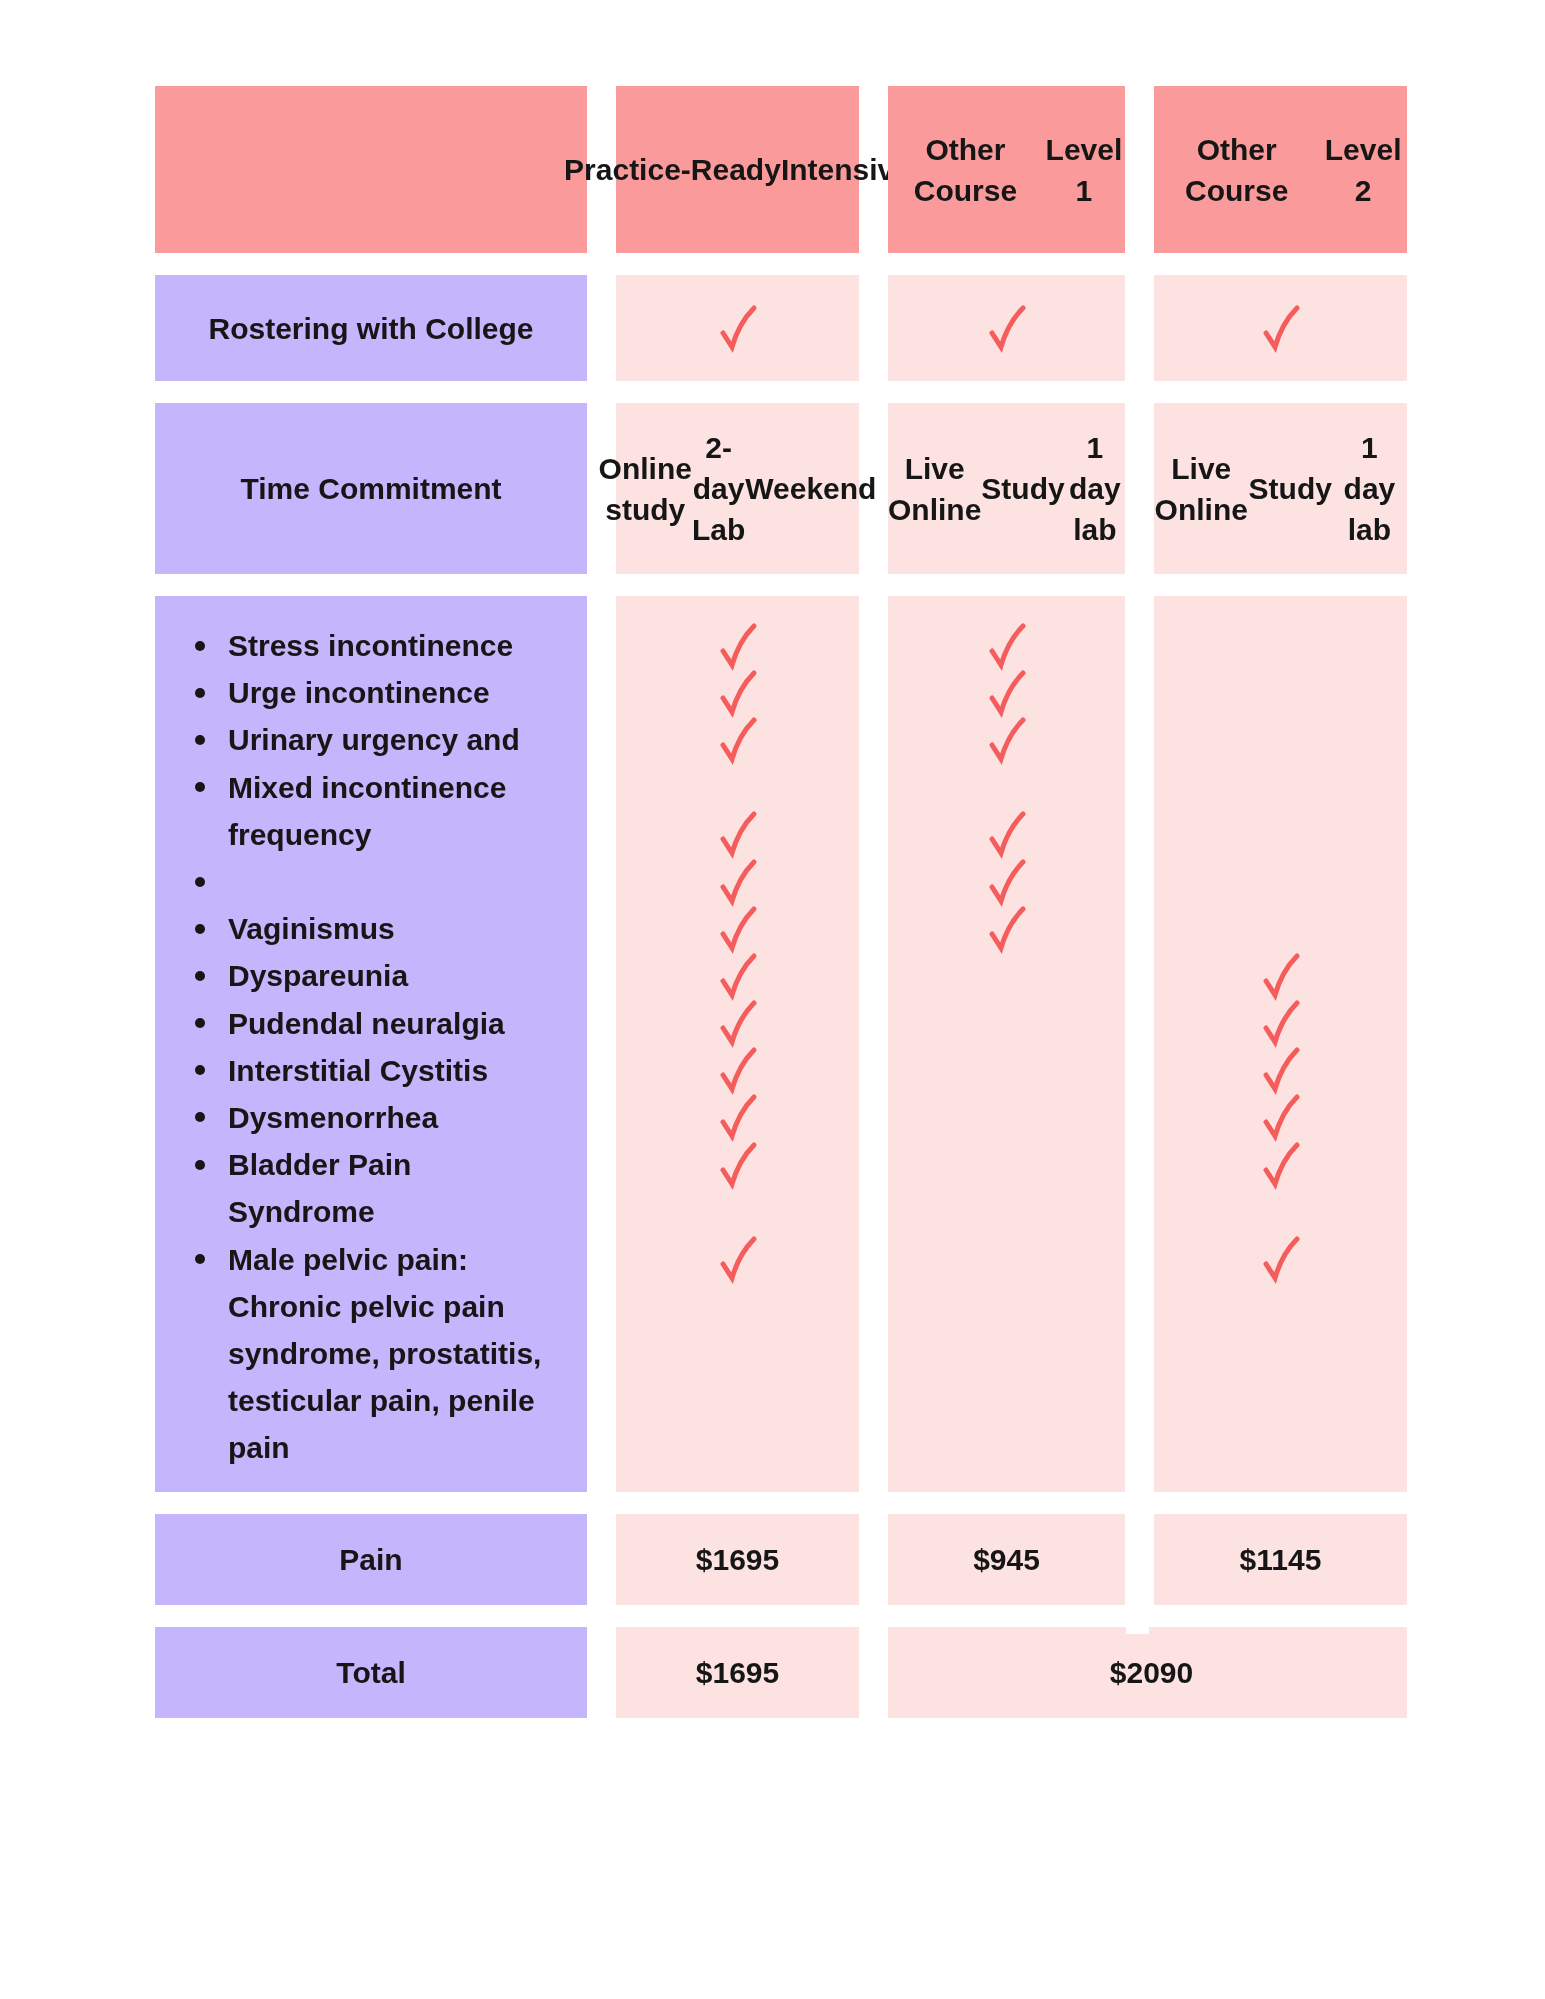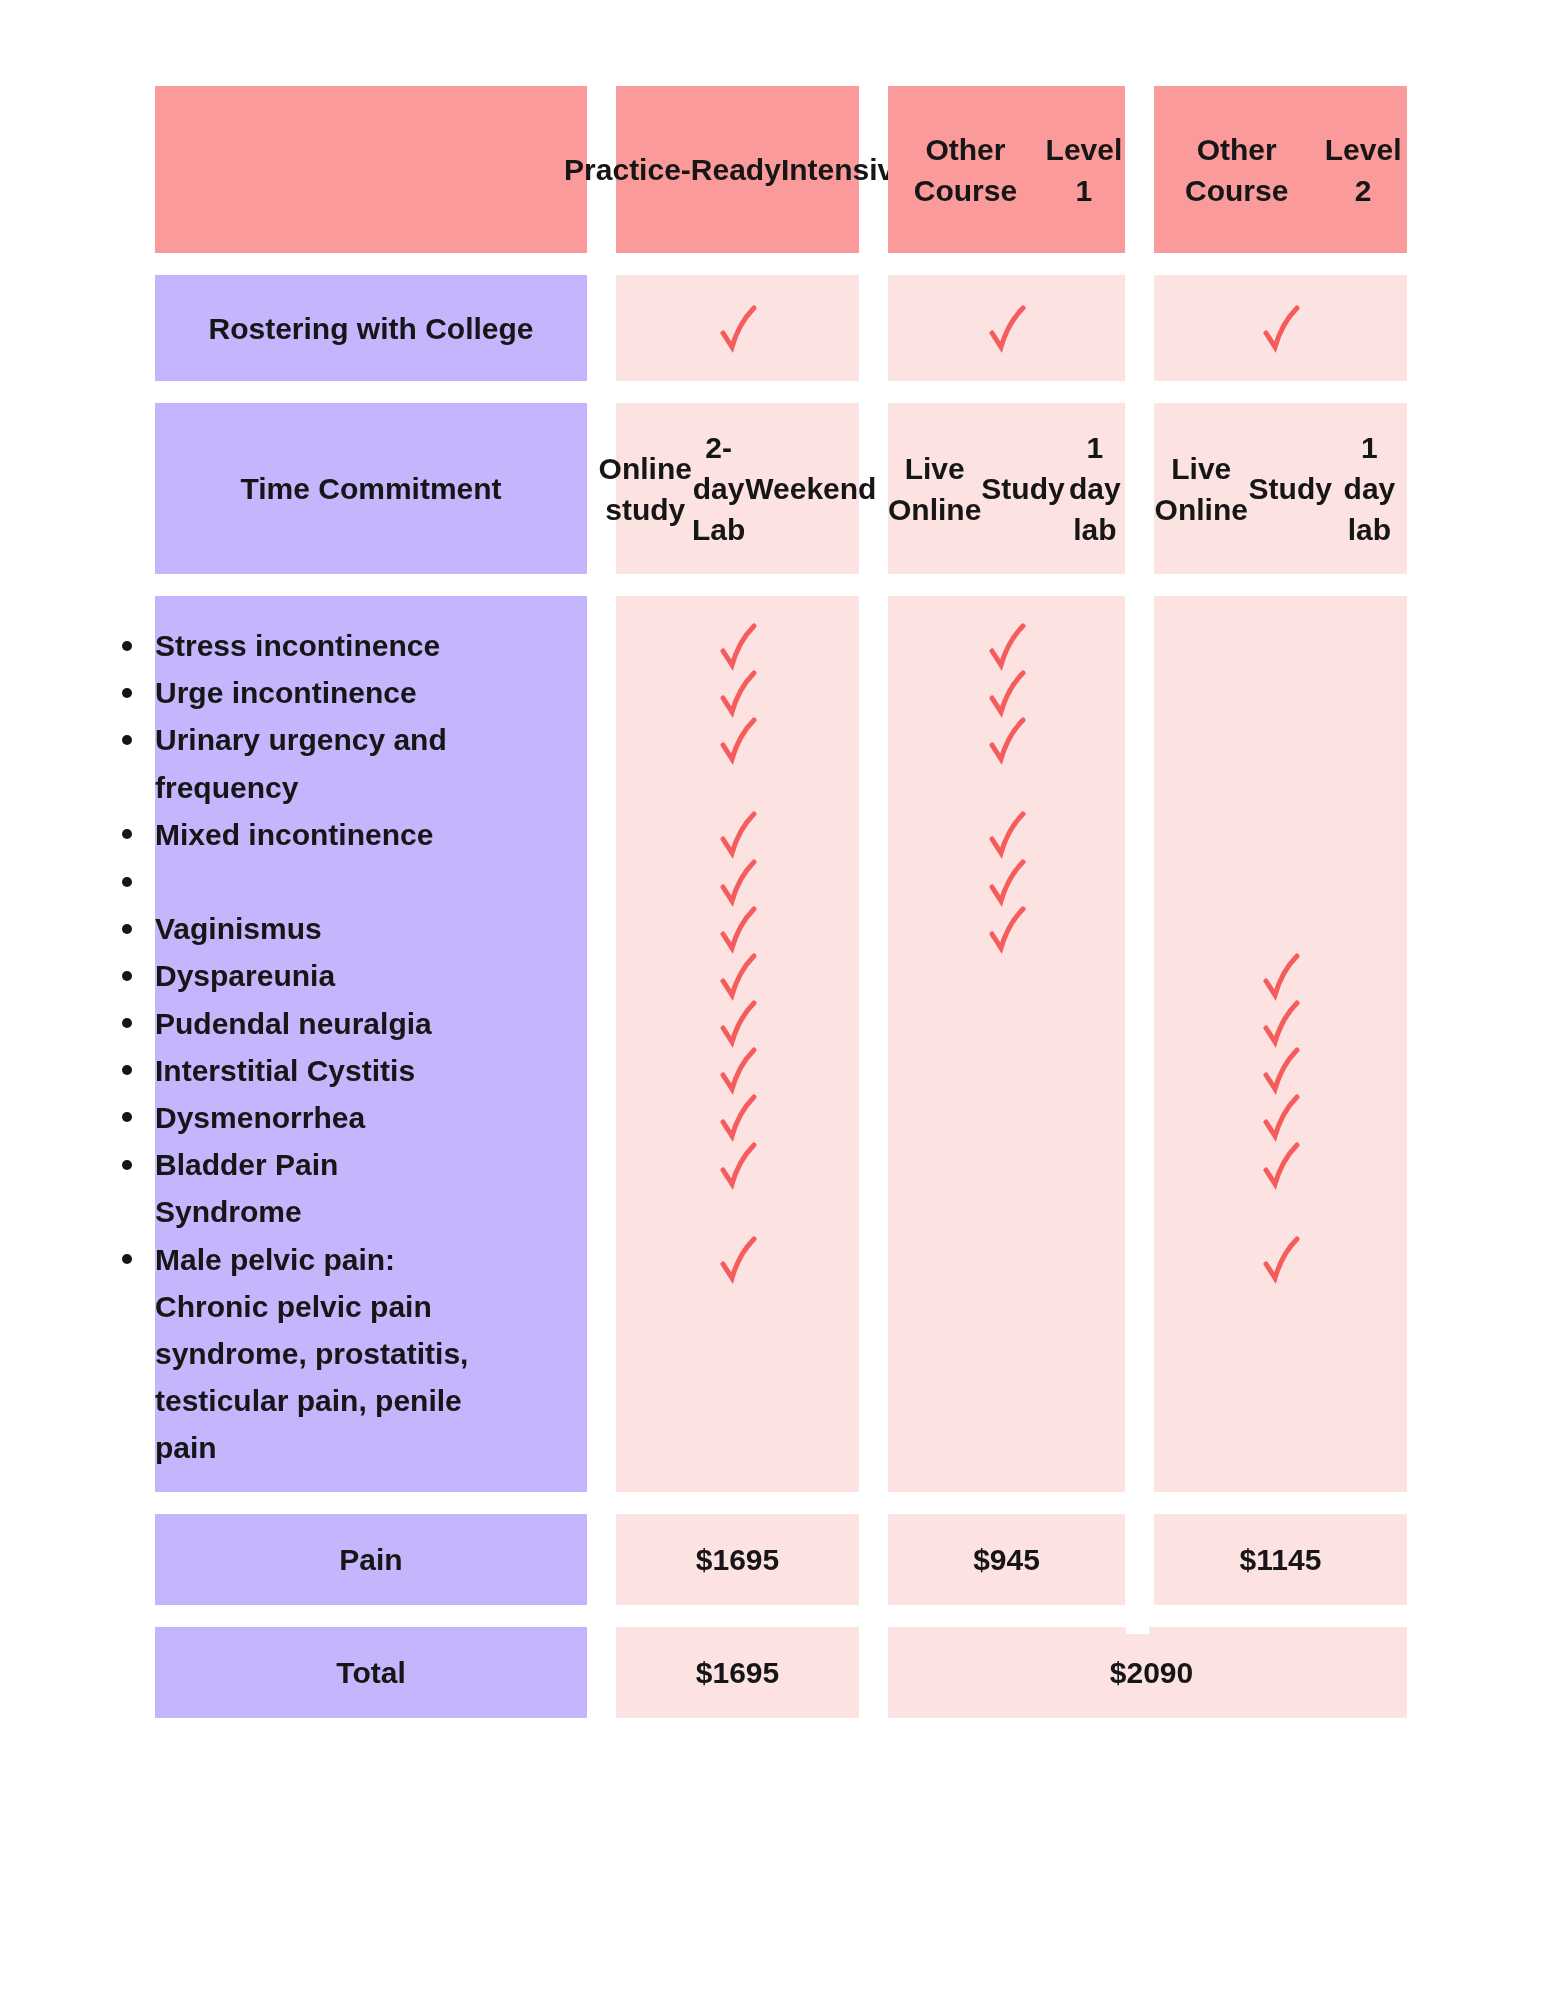--- a/index.html
+++ b/index.html
@@ -19,21 +19,21 @@
     display:flex;align-items:center;justify-content:center;
     text-align:center;font-weight:700;font-size:30px;line-height:41px;
     position:relative;
   }
   .hdr{background:#fa9a9a;}
   .lbl{background:#c4b5fd;}
   .dat{background:#fde2e2;}
   .cell .line{display:block;}
   
   .cond{align-items:flex-start;justify-content:flex-start;padding-top:26px;box-sizing:border-box;}
-  .cond-label{display:block;text-align:center;}
+  .cond-label{display:block;text-align:center;padding-left:73px;}
   .cond-line{height:47.2px;display:flex;align-items:center;position:relative;white-space:nowrap;}
   .cond-check-col{display:block;width:100%;}
   .check-slot{height:47.2px;display:flex;align-items:center;justify-content:center;}
   .bullet{
     position:absolute;left:-33px;top:50%;margin-top:-5px;
     width:10px;height:10px;border-radius:50%;background:#161616;
   }
   .check{width:40px;height:50px;display:inline-block;}
   .rost-check .check, .check-slot .check{flex:0 0 auto;}
   
@@ -102,25 +102,25 @@
       </div>
       <div class="cond-line">
         <span class="bullet"></span>
         <span>Urge incontinence</span>
       </div>
       <div class="cond-line">
         <span class="bullet"></span>
         <span>Urinary urgency and</span>
       </div>
       <div class="cond-line">
+        <span class="bullet"></span>
+        <span>Mixed incontinence</span>
+      </div>
+      <div class="cond-line">
         <span>frequency</span>
-      </div>
-      <div class="cond-line">
-        <span class="bullet"></span>
-        <span>Mixed incontinence</span>
       </div>
       <div class="cond-line">
         <span class="bullet"></span>
       </div>
       <div class="cond-line">
         <span class="bullet"></span>
         <span>Vaginismus</span>
       </div>
       <div class="cond-line">
         <span class="bullet"></span>

